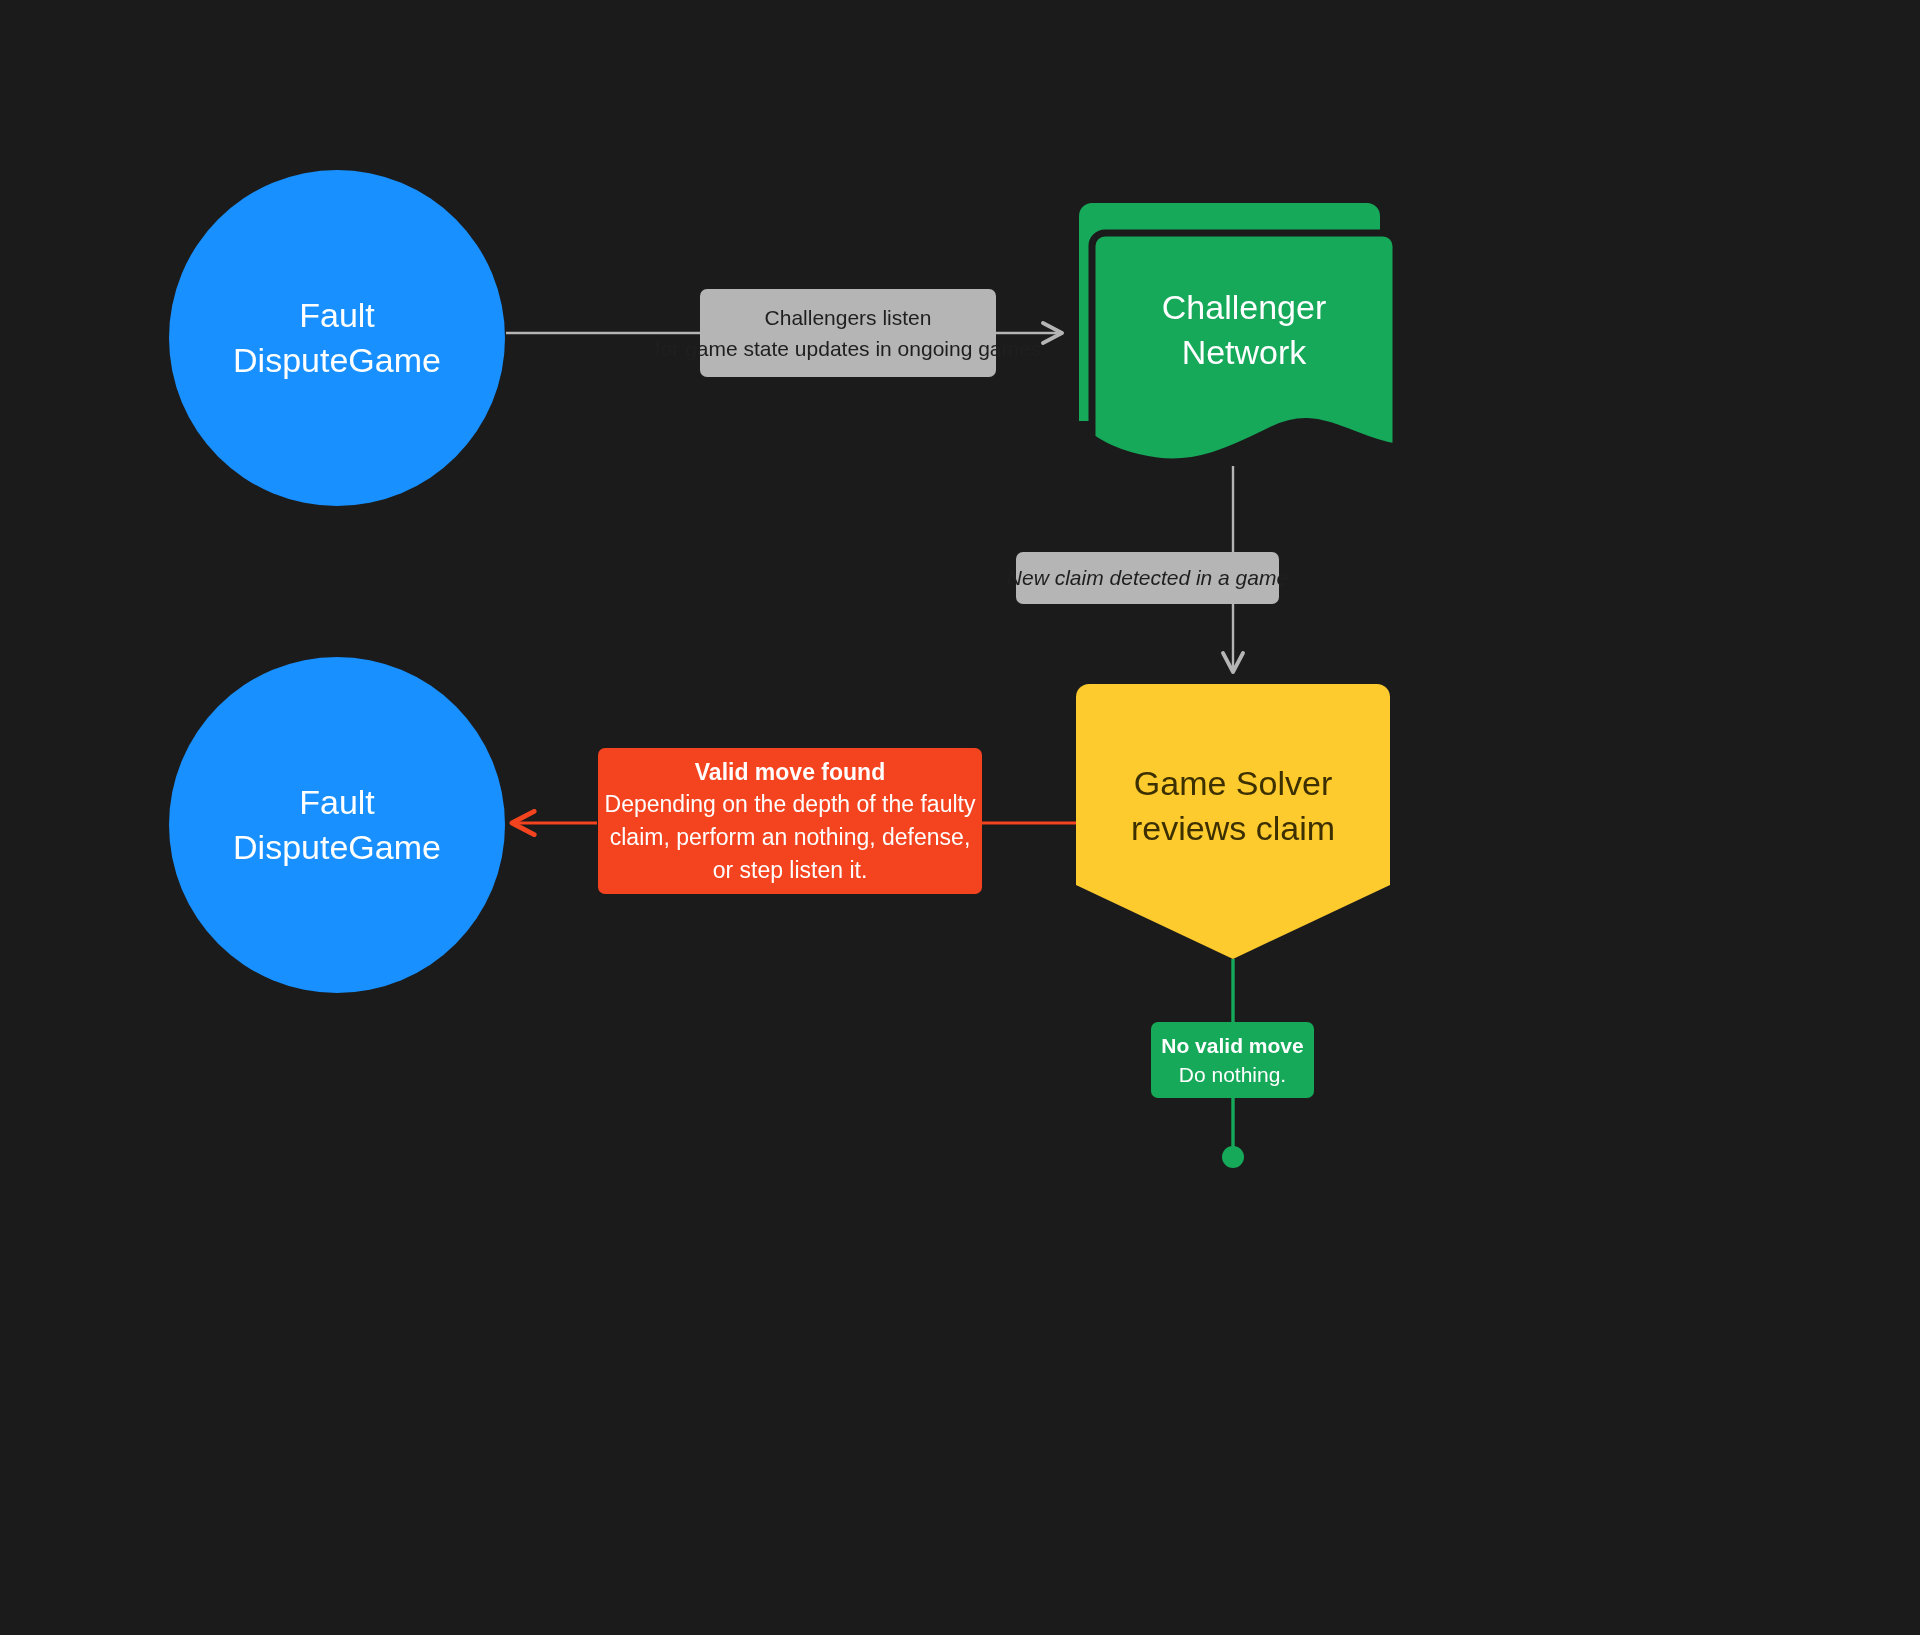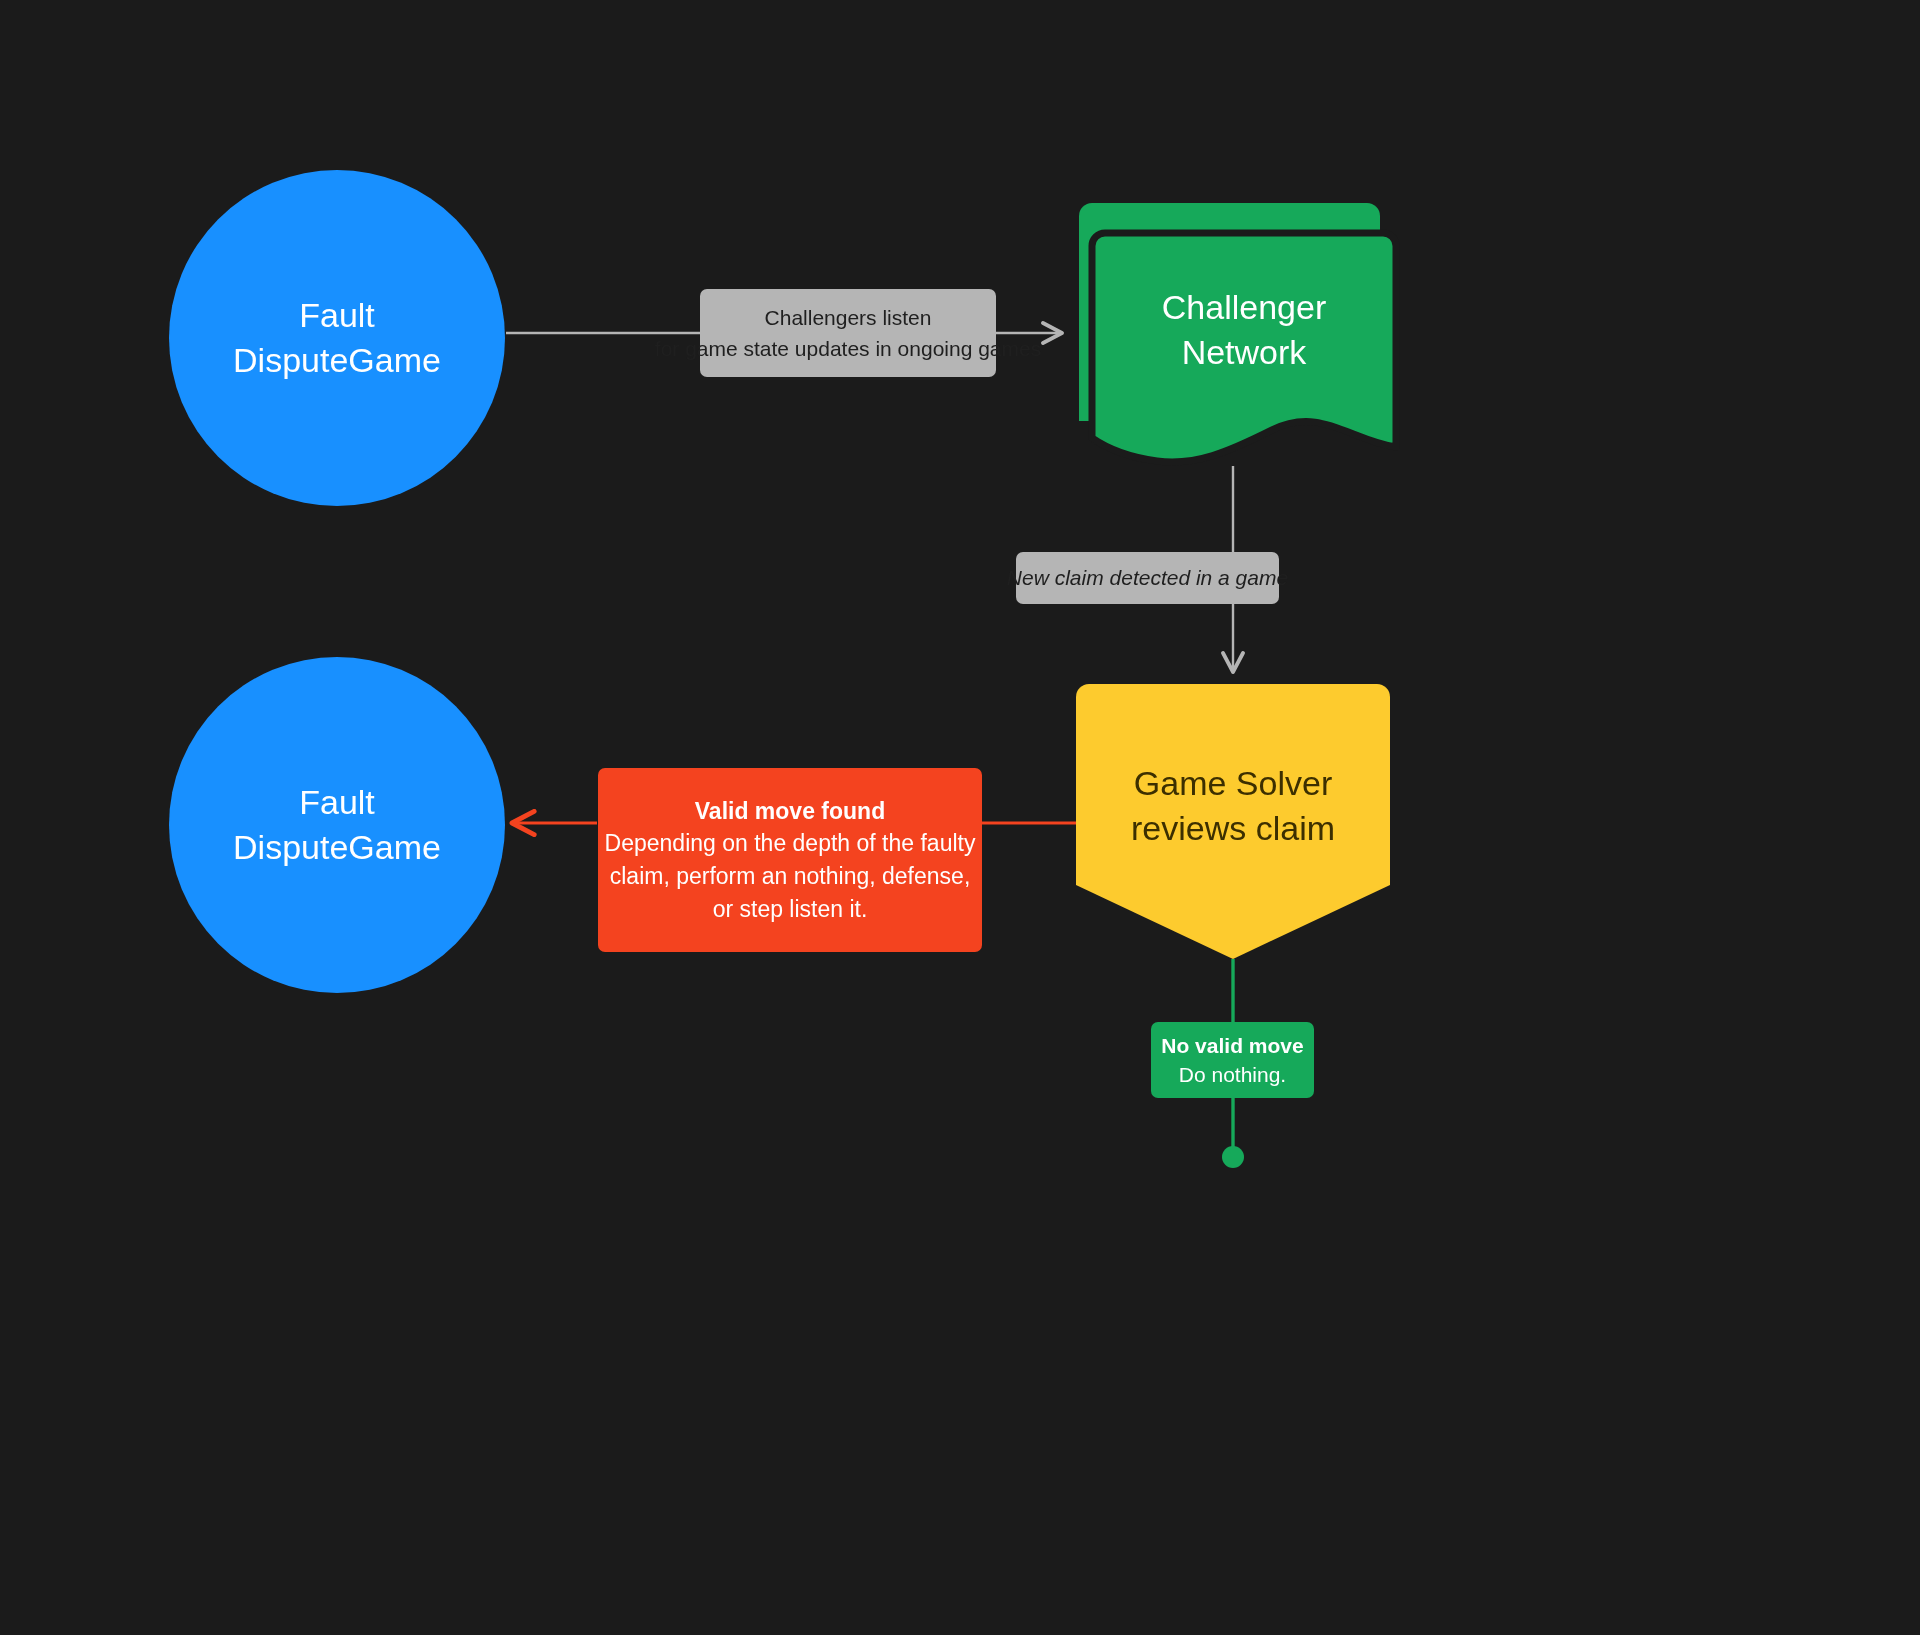--- a/index.html
+++ b/index.html
@@ -192,21 +192,21 @@
 
   <div class="edge-label chip-gray" style="left:700px; top:289px; width:296px; height:88px;">
     <span class="ln">Challengers listen</span>
     <span class="ln">for game state updates in ongoing games</span>
   </div>
 
   <div class="edge-label chip-gray" style="left:1016px; top:552px; width:263px; height:48px;font-style:italic;">
     <span class="ln">New claim detected in a game</span>
   </div>
 
-  <div class="edge-label chip-orange" style="left:598px; top:748px; width:384px; height:184px;margin-top:20px;">
+  <div class="edge-label chip-orange" style="left:598px; top:748px; width:384px; height:146px;">
     <span class="ln strong">Valid move found</span>
     <span class="ln">Depending on the depth of the faulty</span>
     <span class="ln">claim, perform an nothing, defense,</span>
     <span class="ln">or step listen it.</span>
   </div>
 
   <div class="edge-label chip-green" style="left:1151px; top:1022px; width:163px; height:76px;">
     <span class="ln strong">No valid move</span>
     <span class="ln">Do nothing.</span>
   </div>

